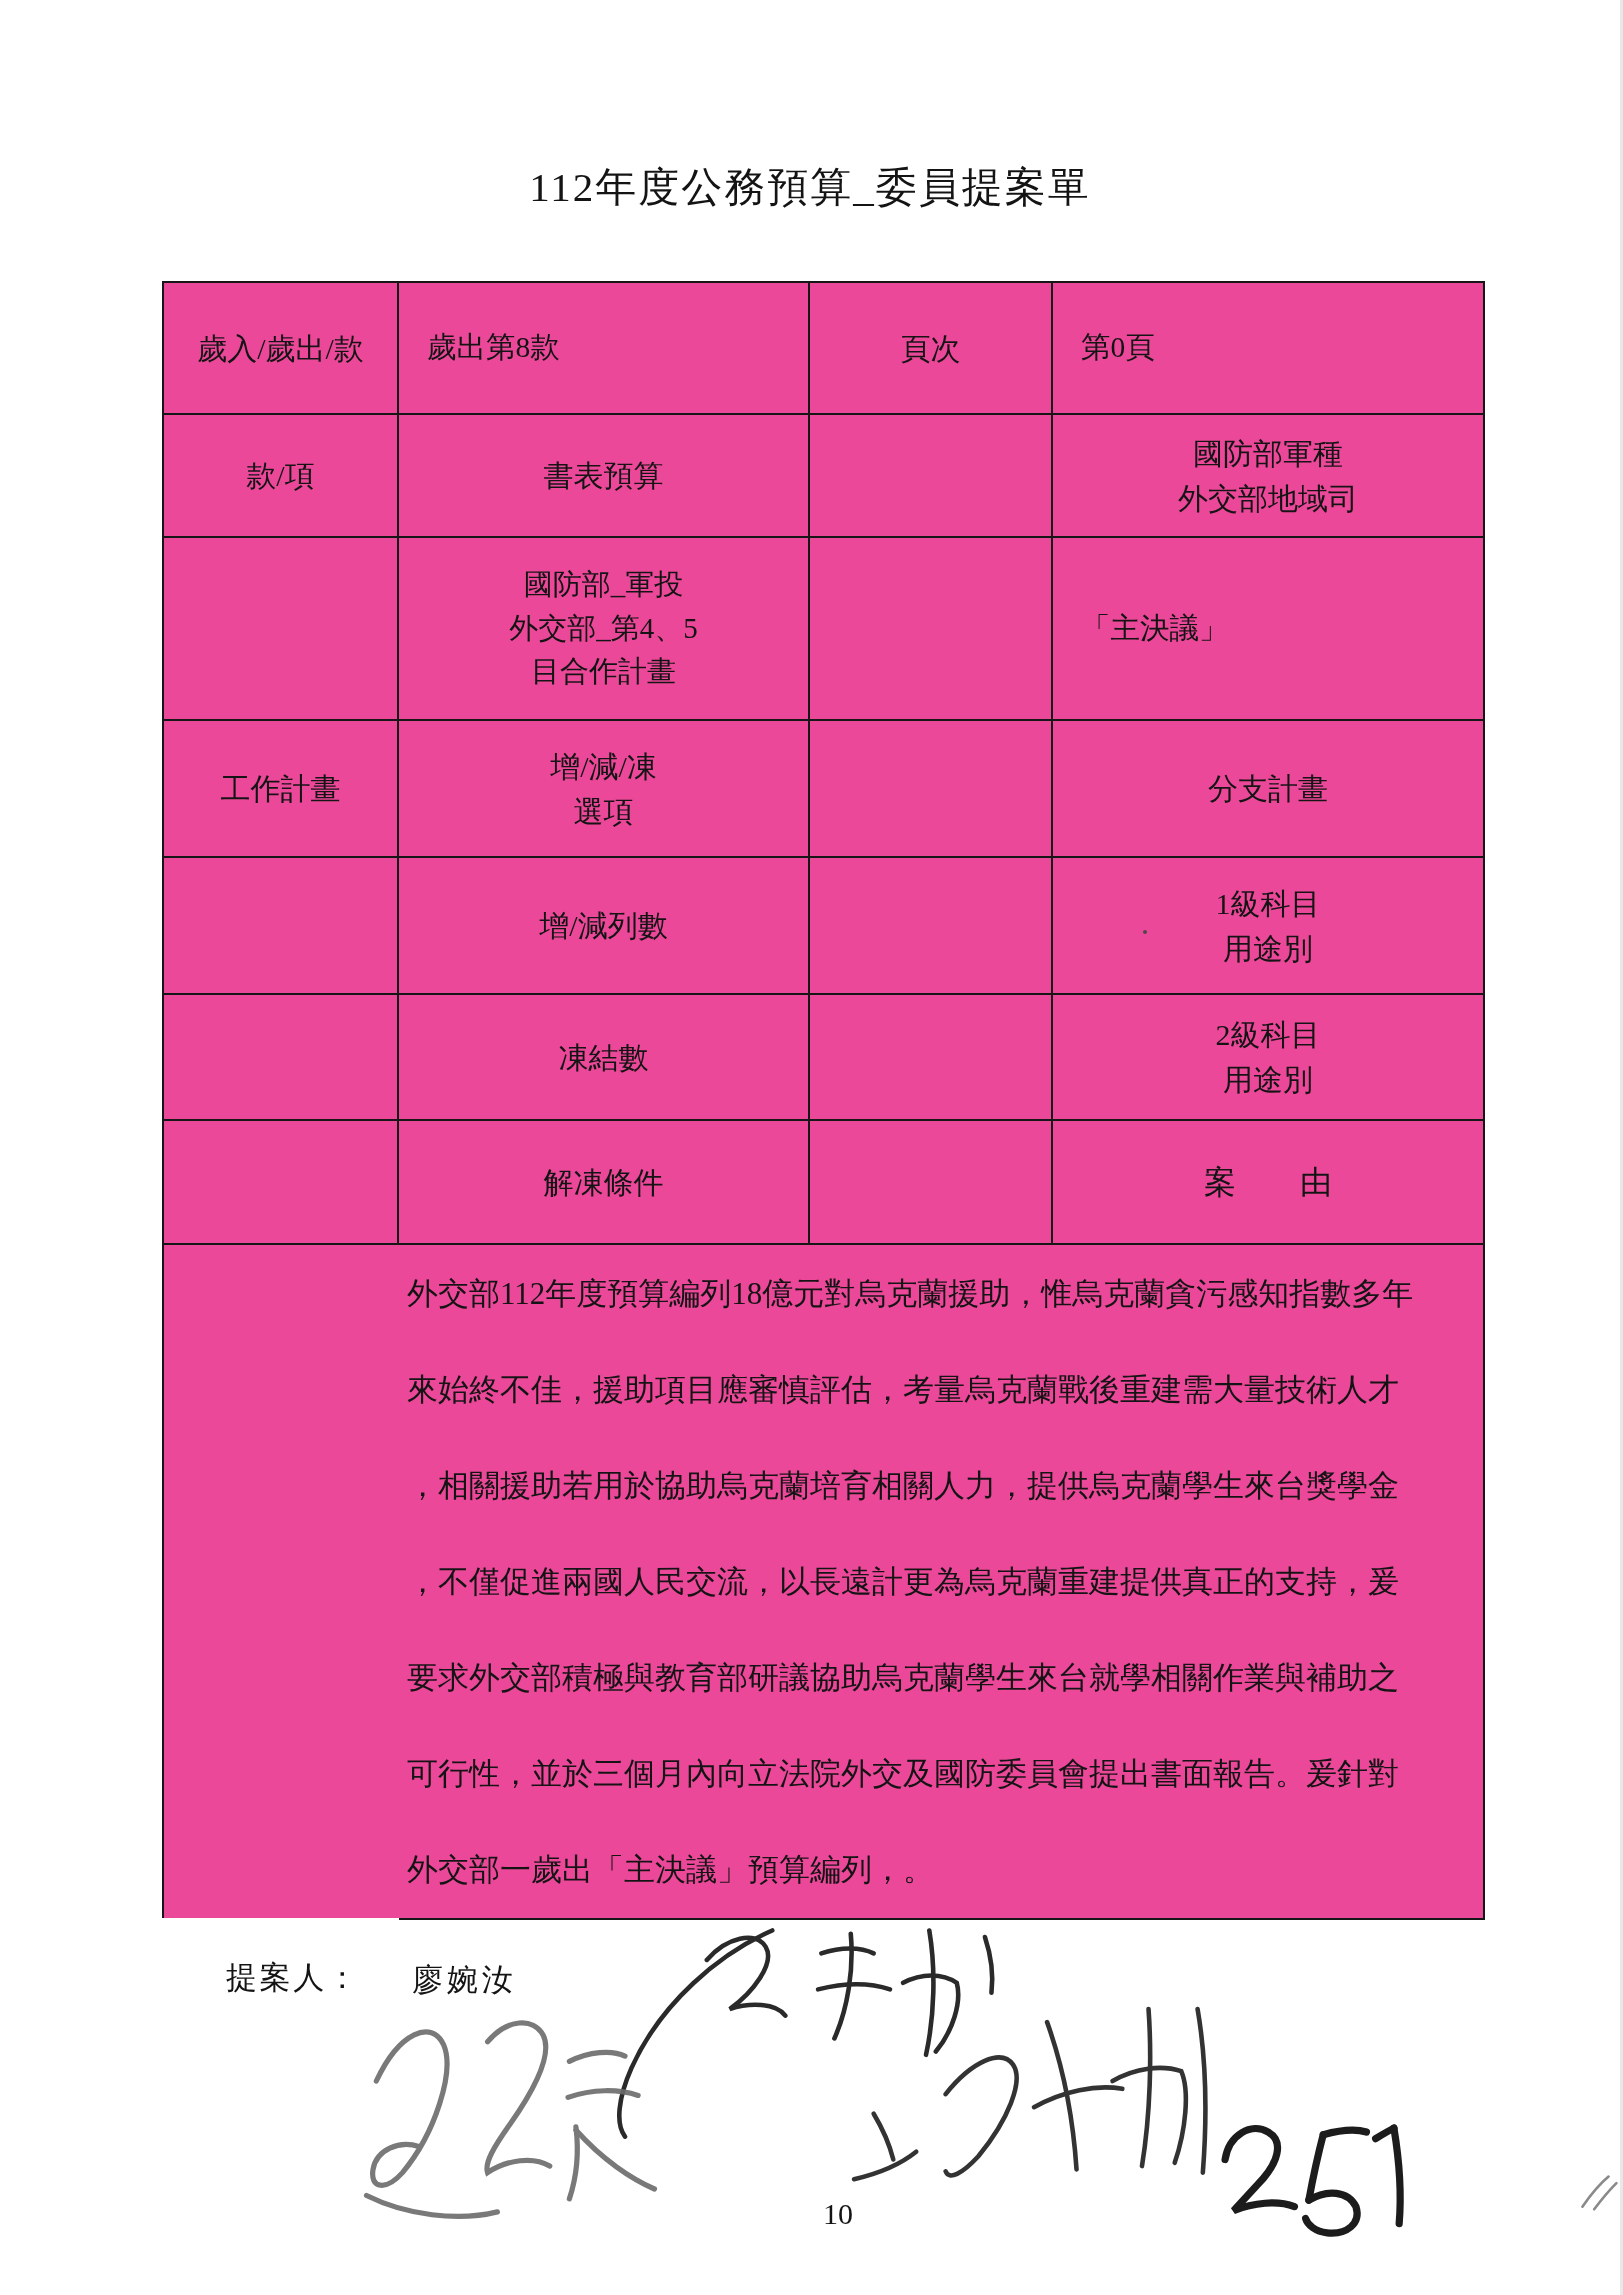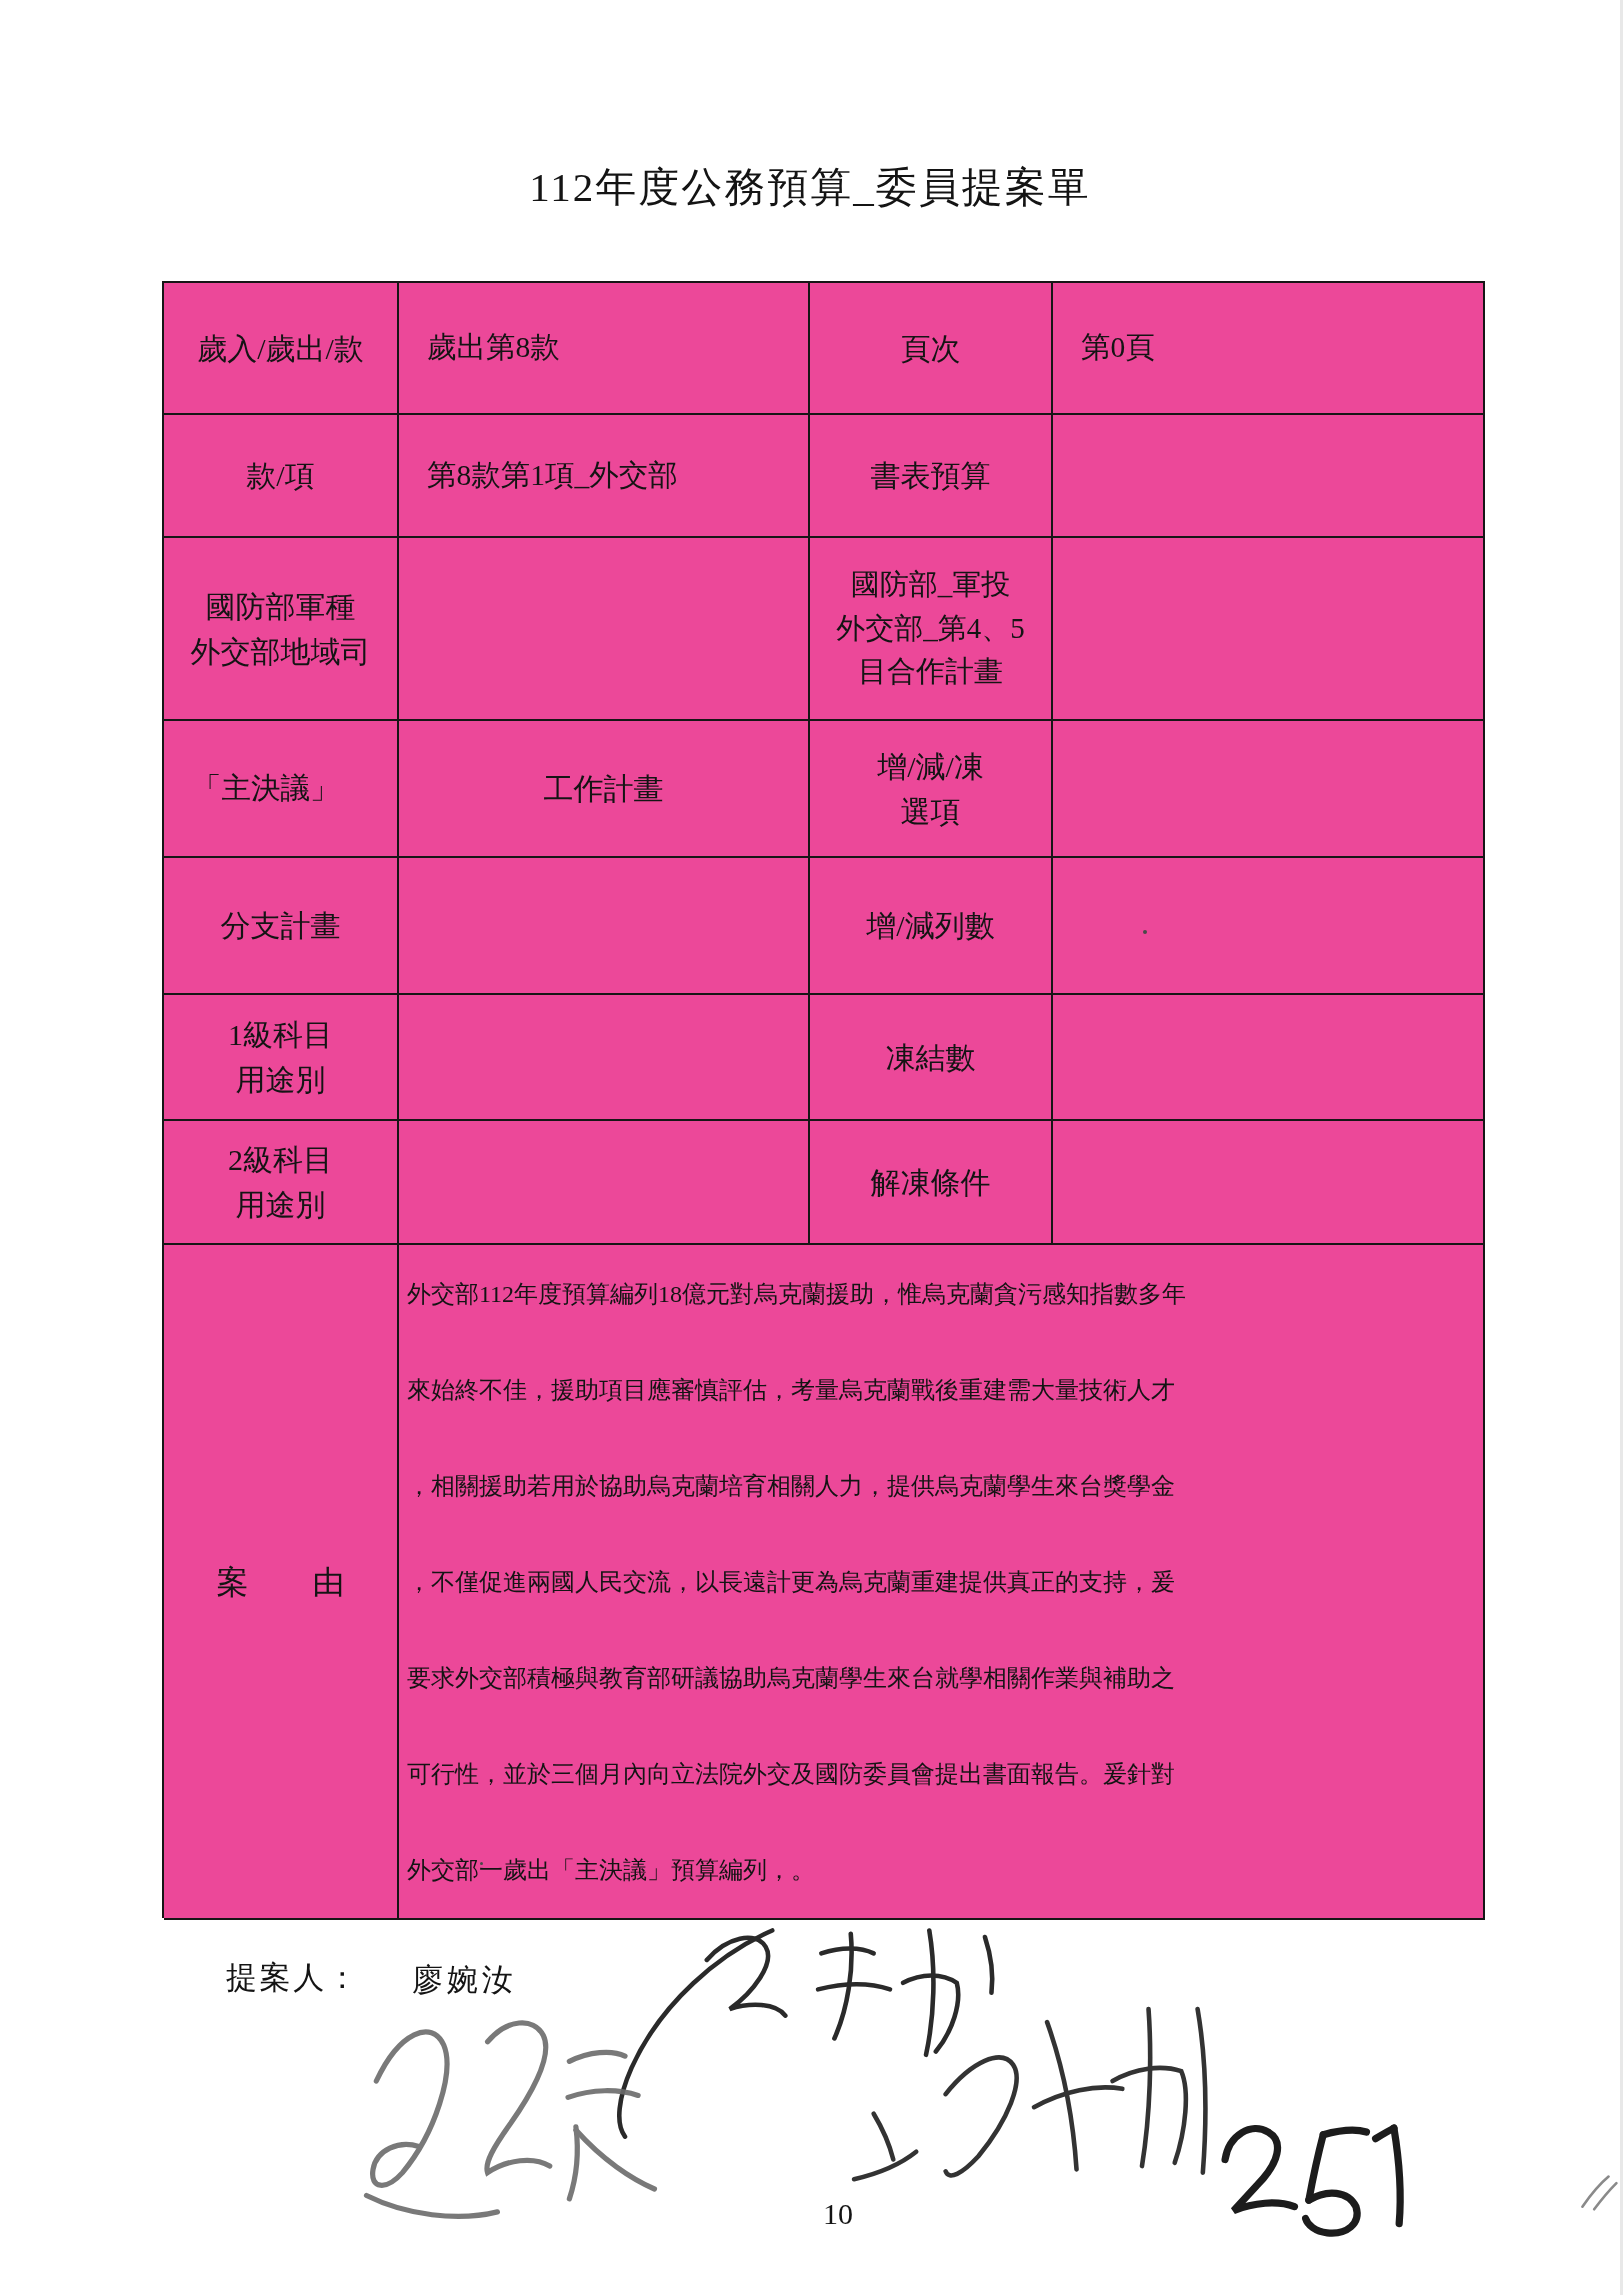--- a/index.html
+++ b/index.html
@@ -60,21 +60,21 @@
     white-space: pre;
   }
   .case-cell {
     grid-column: 2 / 5;
     flex-direction: column;
     align-items: stretch;
     justify-content: flex-start;
     padding: 1.3px 0 0 7.9px;
   }
   .case-line {
-    font-size: 24px;
+    font-size: 31px;
     line-height: 96px;
     white-space: nowrap;
   }
   .proposer-label {
     position: absolute; left: 226px; top: 1957px;
     font-size: 31px; letter-spacing: 2.6px;
   }
   .proposer-name {
     position: absolute; left: 412px; top: 1959px;
     font-size: 31px; letter-spacing: 3.9px;
@@ -103,21 +103,20 @@
   <div class="doc-title">112年度公務預算_委員提案單</div>
 
   <div class="form-table">
 
     <div class="cell lbl">歲入/歲出/款</div>
     <div class="cell val">歲出第8款</div>
     <div class="cell lbl">頁次</div>
     <div class="cell val">第0頁</div>
 
     <div class="cell lbl">款/項</div>
-    <div class="cell val">第8款第1項_外交部</div>
     <div class="cell lbl">書表預算</div>
     <div class="cell val"></div>
 
     <div class="cell lbl">
       <span>國防部軍種</span>
       <span>外交部地域司</span>
     </div>
     <div class="cell val"></div>
     <div class="cell lbl small-lines">
       <span>國防部_軍投</span>

